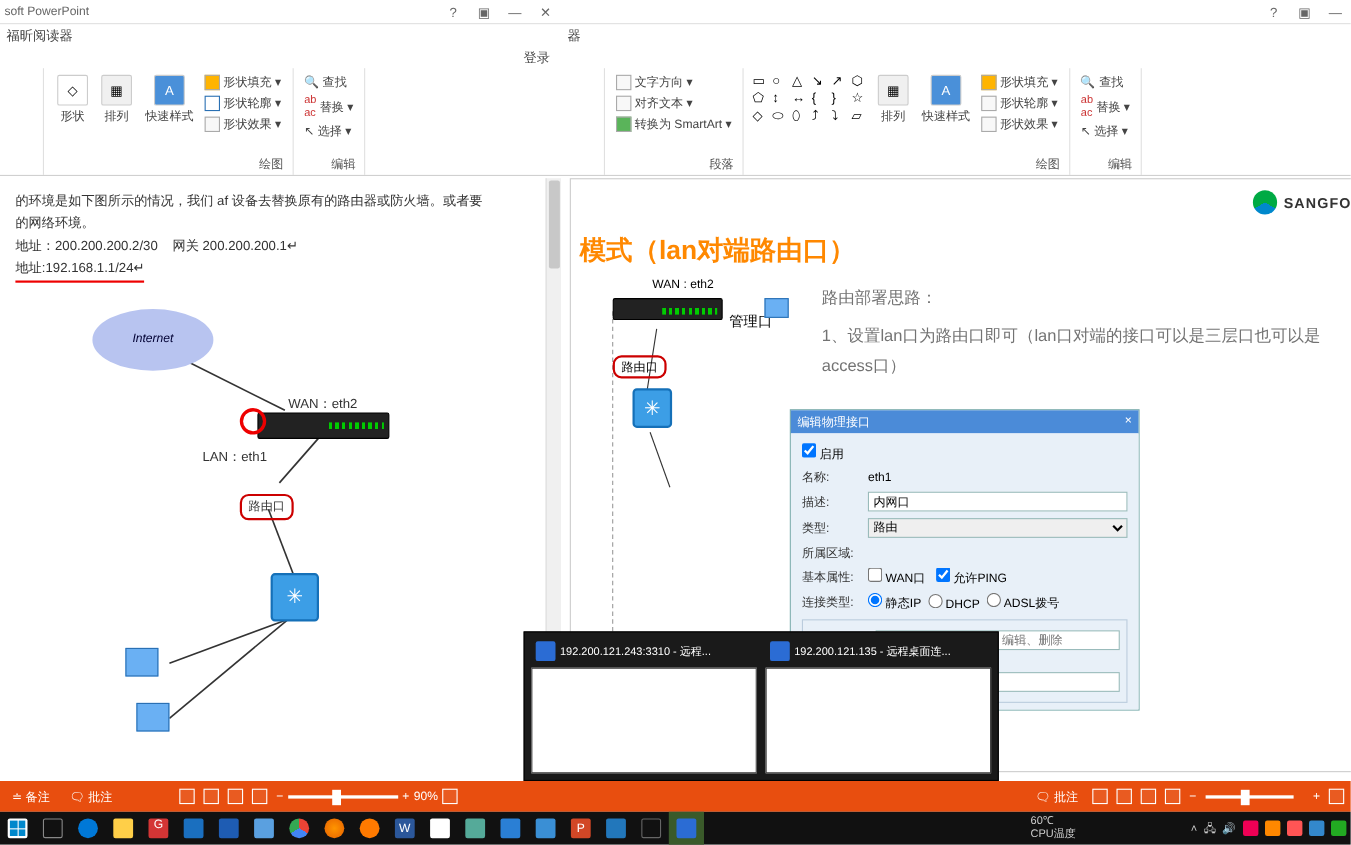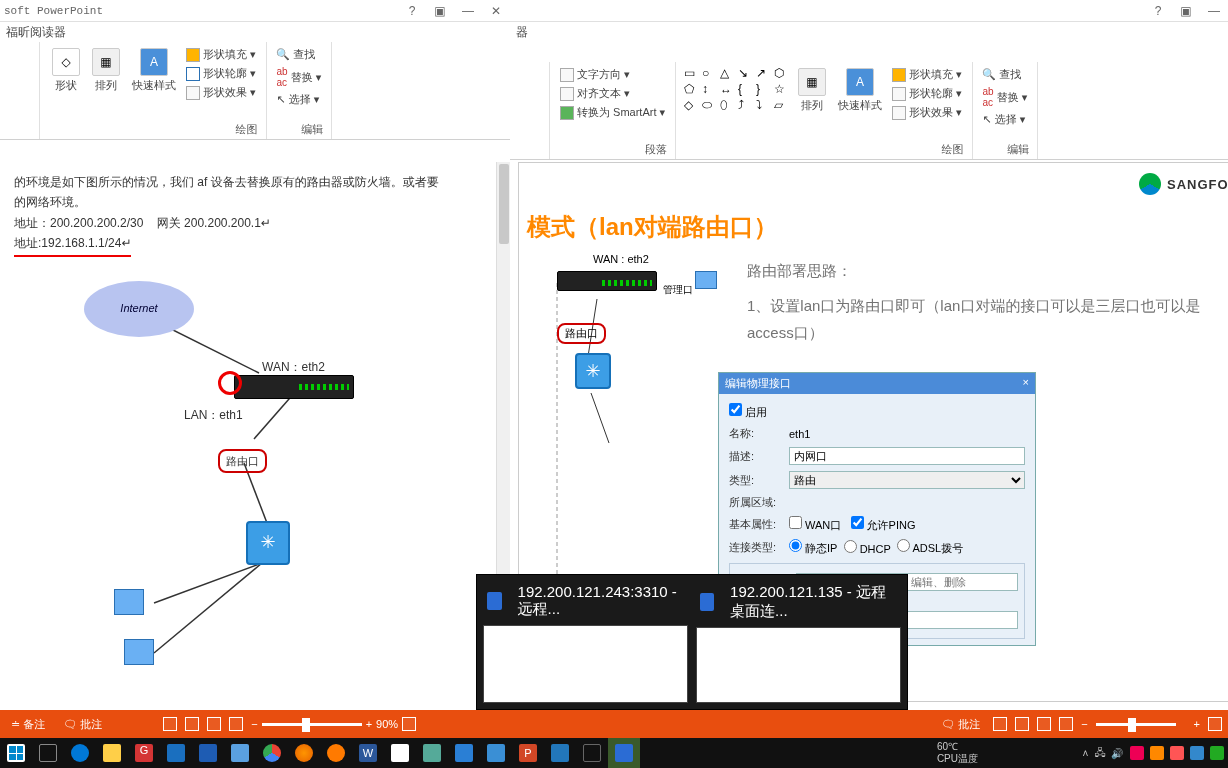--- a/index.html
+++ b/index.html
@@ -1,18 +1,18 @@
 <!DOCTYPE html>
 <html><head>
 <meta charset="utf-8">
 <style>
 * { margin: 0; padding: 0; box-sizing: border-box; font-family: "Microsoft YaHei", "Segoe UI", sans-serif; }
 body { width: 1228px; height: 768px; overflow: hidden; background: #fff; position: relative; font-size: 12px; }
 .titlebar { height: 22px; background: #fff; display: flex; align-items: center; padding: 0 4px; border-bottom: 1px solid #e0e0e0; position: relative; }
-.titlebar .left { color: #666; font-size: 11px; font-family: Liberation Mono, monospace; }
+.titlebar .left { color: #666; font-size: 11px; }
 .titlebar .right { position: absolute; right: 4px; display: flex; gap: 8px; color: #666; font-size: 12px; cursor: pointer; }
 .titlebar .right span { width: 20px; text-align: center; }
 .subbar { height: 20px; display: flex; align-items: center; padding-left: 6px; color: #444; font-size: 12px; }
 .ribbon { height: 98px; background: #fff; border-bottom: 1px solid #d0d0d0; display: flex; }
 .ribgroup { border-right: 1px solid #e0e0e0; padding: 4px 8px 2px 8px; display: flex; flex-direction: column; justify-content: space-between; }
 .ribgroup .controls { display: flex; gap: 4px; align-items: flex-start; flex: 1; }
 .ribgroup .label { text-align: right; font-size: 11px; color: #555; padding-top: 2px; }
 .bigbtn { display: flex; flex-direction: column; align-items: center; gap: 2px; padding: 2px 4px; cursor: pointer; }
 .bigbtn .ic { width: 28px; height: 28px; background: #f0f0f0; border: 1px solid #ccc; border-radius: 2px; display: flex; align-items: center; justify-content: center; }
 .bigbtn .lbl { font-size: 11px; color: #444; }
@@ -24,21 +24,21 @@
 .docbody { padding: 10px 14px; color: #333; font-size: 12px; line-height: 1.7; }
 .underline-red { border-bottom: 2px solid #e00; display: inline-block; padding-bottom: 1px; }
 .statusbar { position: absolute; left: 0; bottom: 30px; width: 1228px; height: 28px; background: #e84e0f; display: flex; align-items: center; color: #fff; font-size: 11px; padding: 0 6px; gap: 8px; }
 .statusbar .btn { display: flex; align-items: center; gap: 3px; padding: 2px 5px; cursor: pointer; }
 .statusbar .icbox { width: 14px; height: 14px; border: 1px solid #fff; background: rgba(255,255,255,.08); }
 .taskbar { position: absolute; left: 0; bottom: 0; width: 1228px; height: 30px; background: #111; display: flex; align-items: center; }
 .taskbar .tbtn { width: 32px; height: 30px; display: flex; align-items: center; justify-content: center; cursor: pointer; }
 .tbicon { width: 18px; height: 18px; border-radius: 2px; }
 .thumbnails { position: absolute; left: 476px; bottom: 58px; width: 432px; height: 136px; background: #1a1a1a; border: 1px solid #000; display: flex; gap: 8px; padding: 6px; }
 .thumb { flex: 1; display: flex; flex-direction: column; }
-.thumb .ttl { color: #fff; font-size: 15px; padding: 2px 4px; display: flex; align-items: center; gap: 16px; }
+.thumb .ttl { color: #fff; font-size: 10px; padding: 2px 4px; display: flex; align-items: center; gap: 4px; }
 .thumb .preview { flex: 1; background: #fff; margin-top: 4px; border: 1px solid #444; }
 .slideprev { background: linear-gradient(#eef,#fff); position: relative; }
 .half { position: absolute; }
 .half.left { left: 0; top: 0; width: 510px; }
 .half.right { left: 510px; top: 0; width: 718px; }
 .slider { display:flex; align-items:center; gap:4px; margin-left:auto; }
 .slider .track { width:100px; height:3px; background:#fff; position:relative; }
 .slider .thumb { width:8px; height:14px; background:#fff; position:absolute; left:40%; top:-5px; }
 .cloud { width: 110px; height: 56px; background: #b8c4f0; border-radius: 50%; display: flex; align-items: center; justify-content: center; color: #003; font-size: 11px; font-style: italic; }
 .router-box { width: 120px; height: 24px; background: #222; border: 1px solid #000; border-radius: 2px; position: relative; }
@@ -73,20 +73,21 @@
   <div class="titlebar">
     <span class="left">soft PowerPoint</span>
     <div class="right">
       <span>?</span>
       <span>▣</span>
       <span>—</span>
       <span>✕</span>
     </div>
   </div>
   <div class="subbar">福昕阅读器</div>
+  <div class="subbar" style="justify-content:flex-end;padding-right:10px;">登录</div>
 
   <div class="ribbon">
     <div class="ribgroup" style="width:40px;">
       <div class="controls" style="flex-direction:column;gap:3px;">
         <span class="ic" style="width:16px;height:14px"></span>
         <span class="ic" style="width:16px;height:14px"></span>
         <span class="ic" style="width:16px;height:14px"></span>
       </div>
       <div class="label"></div>
     </div>
@@ -258,21 +259,21 @@
     <div style="display:flex;gap:12px;">
       <div style="flex:0 0 200px;position:relative;height:360px;">
         <svg class="netline" width="200" height="360">
           <line x1="70" y1="30" x2="120" y2="30" stroke="#333"></line>
           <line x1="70" y1="46" x2="60" y2="110" stroke="#333"></line>
           <line x1="64" y1="140" x2="82" y2="190" stroke="#333"></line>
           <line x1="30" y1="30" x2="30" y2="340" stroke="#999" stroke-dasharray="4 3"></line>
         </svg>
         <div style="position:absolute;left:66px;top:0;font-size:11px;">WAN : eth2</div>
         <div class="router-box" style="position:absolute;left:30px;top:18px;width:100px;height:20px;"></div>
-        <div style="position:absolute;left:136px;top:30px;font-size:10px;">管理口</div>
+        <div style="position:absolute;left:136px;top:30px;font-size:13px;">管理口</div>
         <div class="pc" style="position:absolute;left:168px;top:18px;width:22px;height:18px;"></div>
         <div style="position:absolute;left:30px;top:70px;"><span class="label-box">路由口</span></div>
         <div class="l3sw" style="position:absolute;left:48px;top:100px;width:36px;height:36px;">✳</div>
       </div>
       <div style="flex:1;">
         <div class="slide-text" style="font-weight:500">路由部署思路：</div>
         <div class="slide-text">1、设置lan口为路由口即可（lan口对端的接口可以是三层口也可以是access口）</div>
       </div>
     </div>
   </div>

